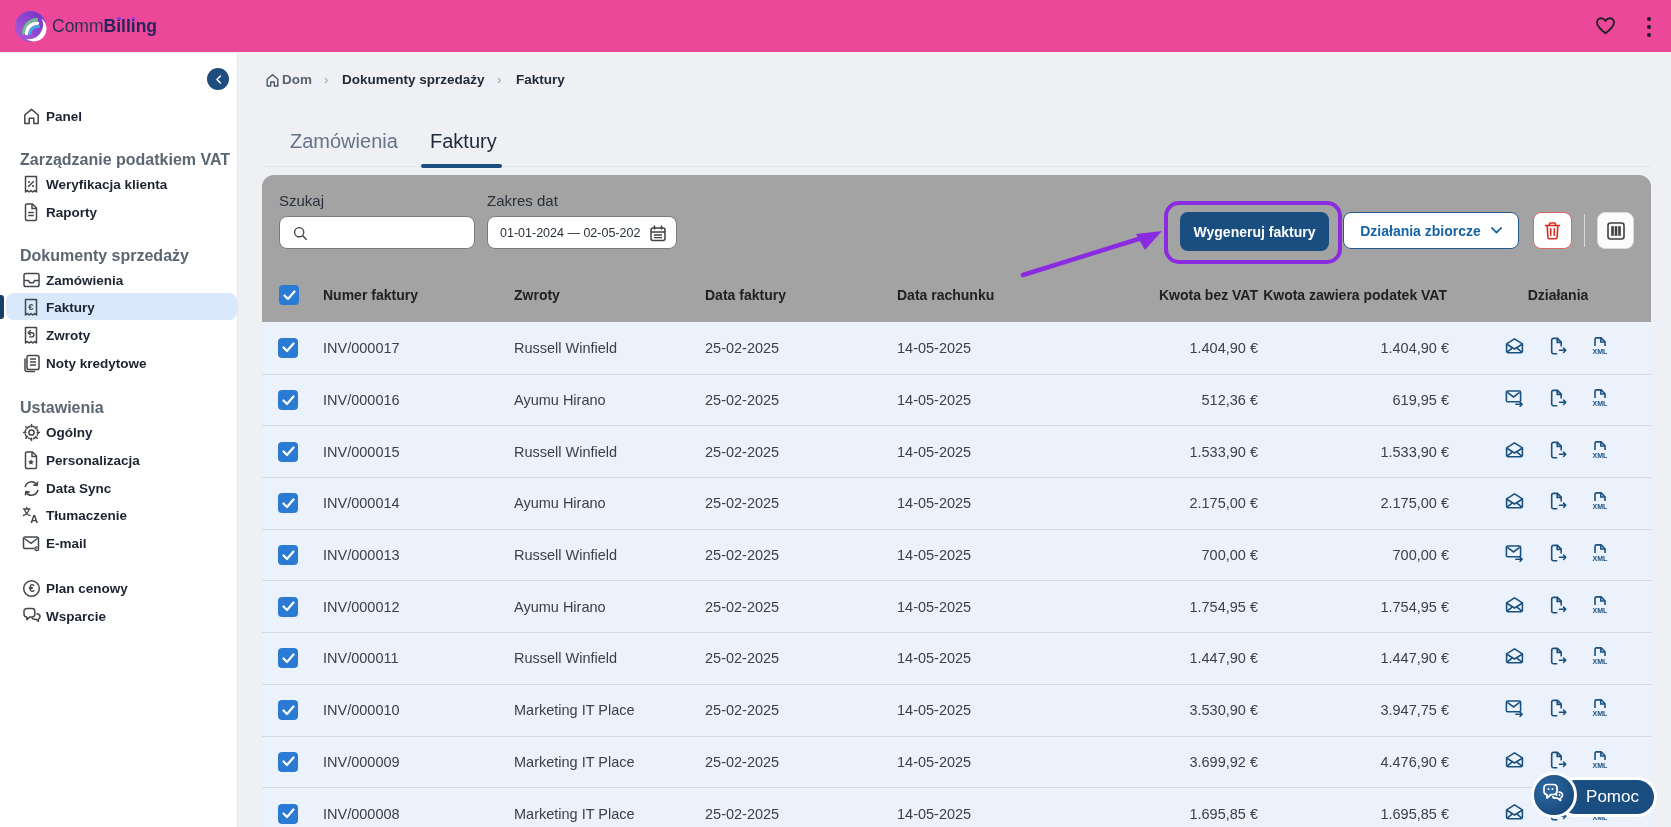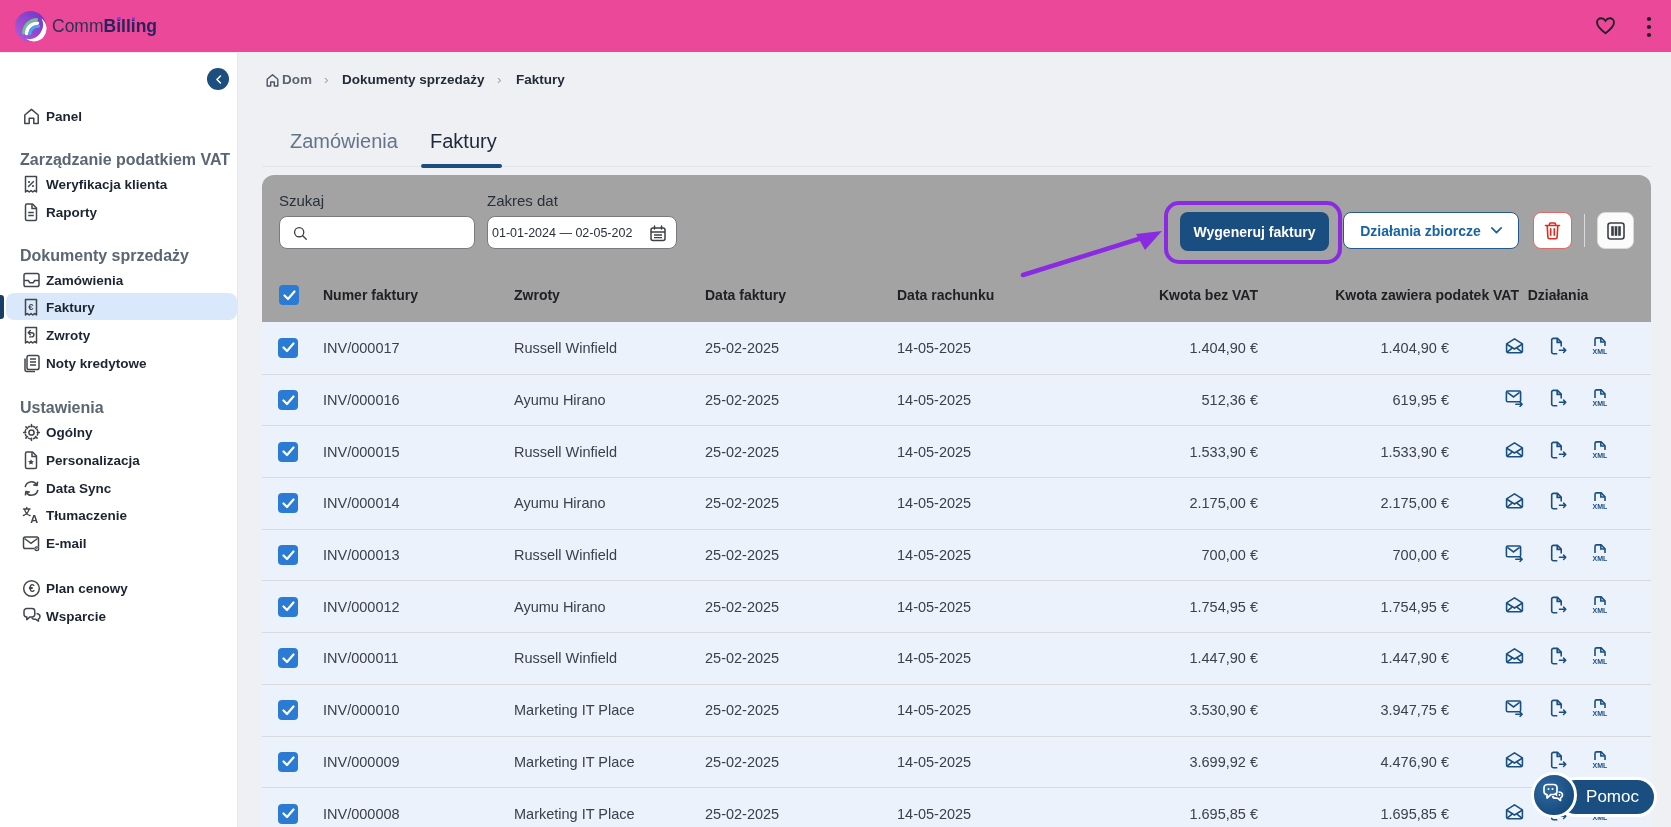--- a/index.html
+++ b/index.html
@@ -234,21 +234,21 @@
 
 <div id="card">
   <div class="flabel" style="left:17px;top:17px">Szukaj</div>
   <div class="finput" style="left:17px;top:41px;width:196px">
     <svg style="position:absolute;left:13px;top:9px" width="15" height="15" viewBox="0 0 17 17">
         <circle cx="7" cy="7" r="5.2" fill="none" stroke="#3c4043" stroke-width="1.5"></circle>
         <path d="M11 11 15 15" stroke="#3c4043" stroke-width="1.5" stroke-linecap="round"></path>
       </svg>
   </div>
   <div class="flabel" style="left:225px;top:17px">Zakres dat</div>
-  <div class="finput" style="left:225px;top:41px;width:190px;font-size:12.5px;color:#27303a;display:flex;align-items:center;padding-left:4px;white-space:nowrap">01-01-2024 — 02-05-202
+  <div class="finput" style="left:225px;top:41px;width:190px;font-size:12.5px;color:#27303a;display:flex;align-items:center;padding-left:12px;white-space:nowrap">01-01-2024 — 02-05-202
     <svg style="position:absolute;right:10px;top:8px" width="16" height="17" viewBox="0 0 16 17">
         <rect x="1" y="3" width="14" height="12.5" rx="2" fill="none" stroke="#3c4043" stroke-width="1.5"></rect>
         <path d="M1 7 H15" stroke="#3c4043" stroke-width="1.5"></path>
         <path d="M4.5 1 V4 M11.5 1 V4" stroke="#3c4043" stroke-width="1.5" stroke-linecap="round"></path>
         <path d="M4 10 H12 M4 12.7 H12" stroke="#3c4043" stroke-width="1.3"></path>
       </svg>
   </div>
   <div id="btn-bulk">Działania zbiorcze
     <svg width="11" height="7" viewBox="0 0 13 8">
         <path d="M1 1 6.5 6.5 12 1" fill="none" stroke="#1763a5" stroke-width="2" stroke-linecap="round" stroke-linejoin="round"></path>
@@ -278,21 +278,21 @@
         <svg width="13" height="11" viewBox="0 0 13 11">
           <path d="M1.5 5.5 5 9 11.5 1.5" fill="none" stroke="#fff" stroke-width="2.2" stroke-linecap="round" stroke-linejoin="round"></path>
         </svg>
       </span>
     </div>
   <div class="th" style="left:61px">Numer faktury</div>
   <div class="th" style="left:252px">Zwroty</div>
   <div class="th" style="left:443px">Data faktury</div>
   <div class="th" style="left:635px">Data rachunku</div>
   <div class="th" style="left:800px;width:196px;text-align:right">Kwota bez VAT</div>
-  <div class="th" style="left:1050px;width:207px;text-align:right">Kwota zawiera podatek VAT</div>
+  <div class="th" style="left:978px;width:207px;text-align:right">Kwota zawiera podatek VAT</div>
   <div class="th" style="left:1236px;width:120px;text-align:center">Działania</div>
 
   <div id="rows">
       <div class="row">
         <span class="cb">
           <svg width="13" height="11" viewBox="0 0 13 11">
             <path d="M1.5 5.5 5 9 11.5 1.5" fill="none" stroke="#fff" stroke-width="2.2" stroke-linecap="round" stroke-linejoin="round"></path>
           </svg>
         </span>
         <span class="c1">INV/000017</span>

